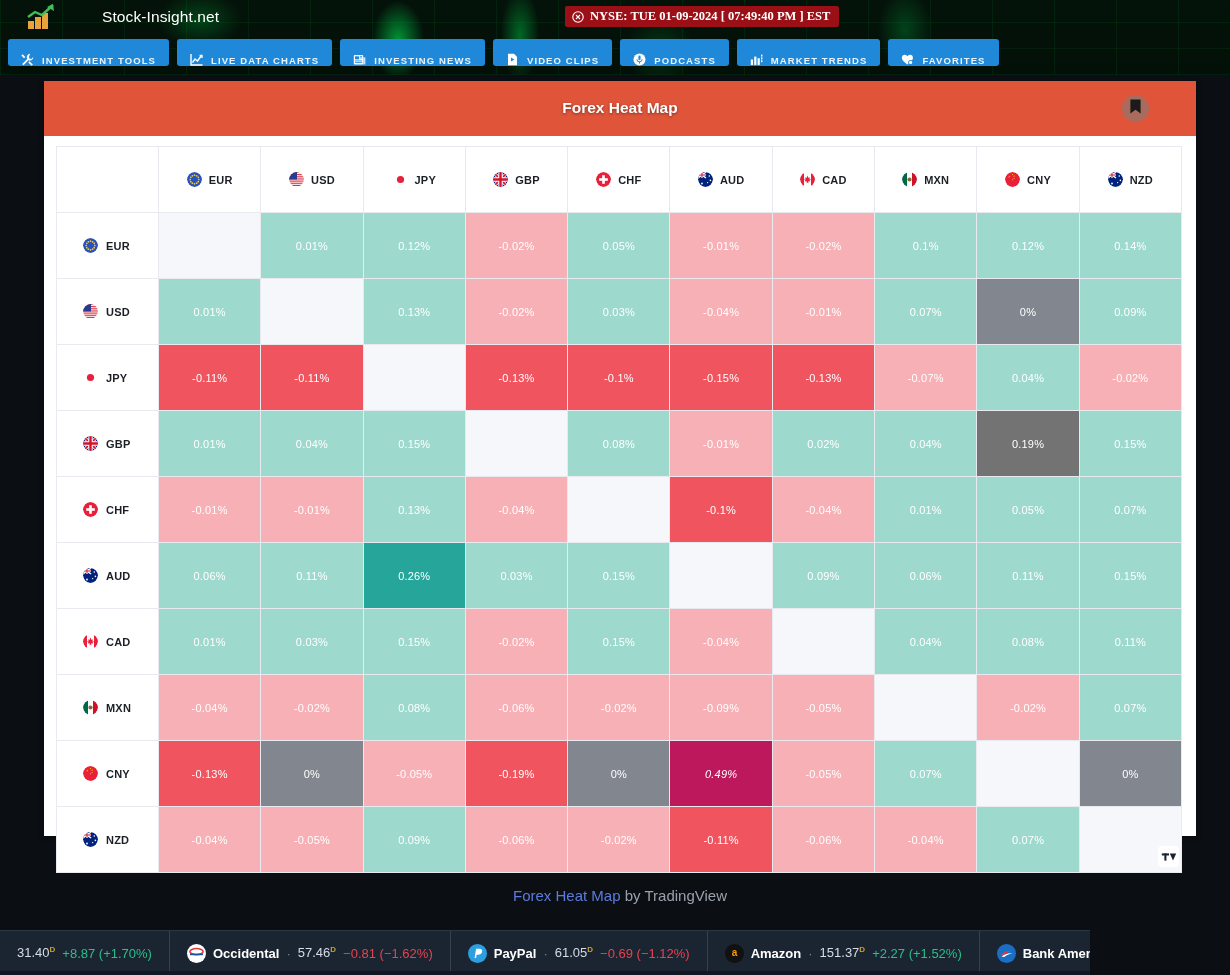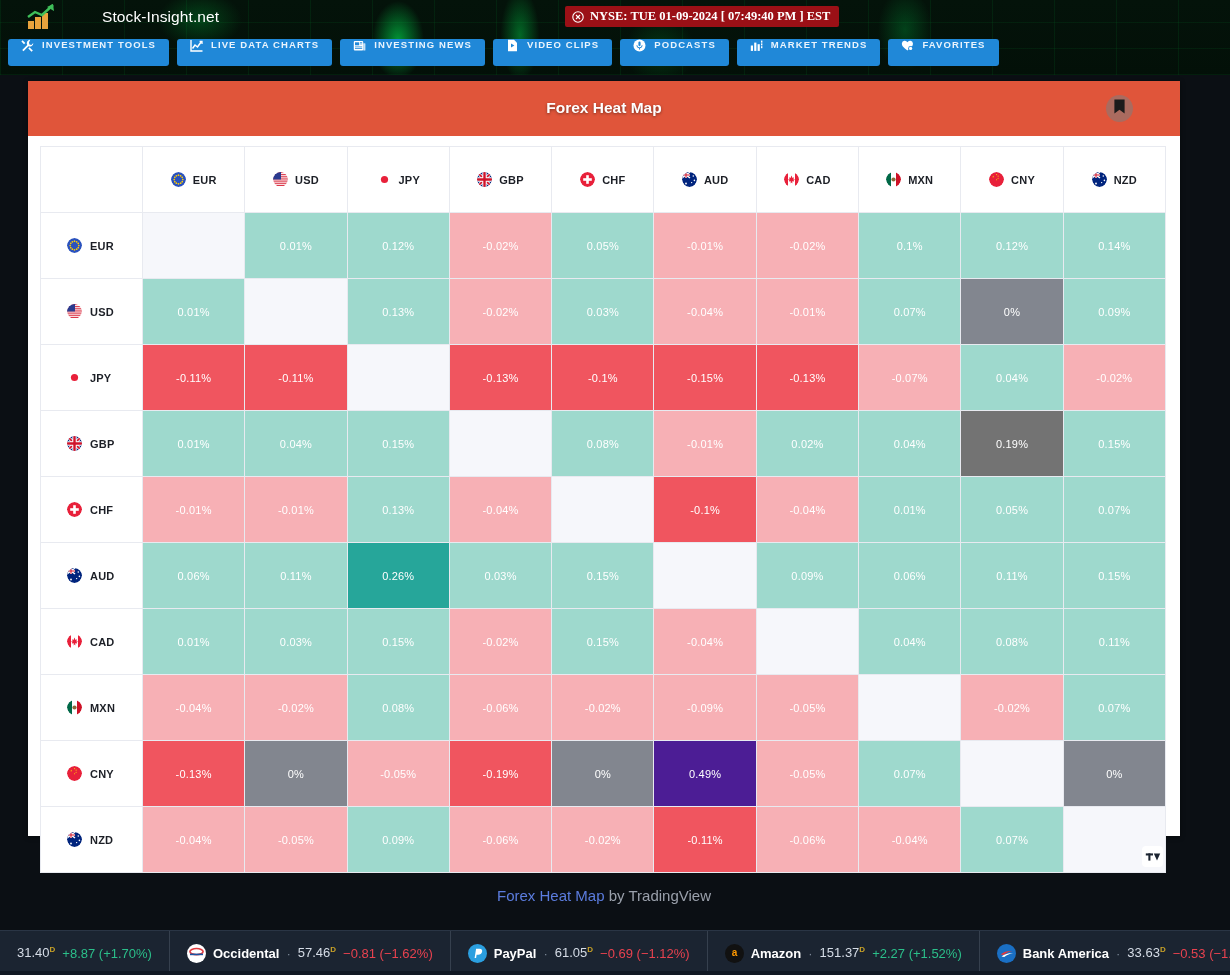--- a/index.html
+++ b/index.html
@@ -34,32 +34,32 @@
     height: 21px; display: flex; align-items: center; gap: 6px;
     background: #9b1016; border-radius: 2px;
     padding: 0 9px 0 7px;
     color: #fff; font-family: "Liberation Serif", serif;
     font-size: 12.5px; font-weight: 700; white-space: nowrap;
   }
   .nyse-x { width: 12px; height: 12px; flex: 0 0 auto; }
 
   .navbar { position: absolute; left: 8px; top: 39px; display: flex; gap: 8px; }
   .nav-btn {
-    display: flex; align-items: flex-start; gap: 8px;
+    display: flex; align-items: flex-end; gap: 8px;
     height: 27px; padding: 0 13px;
     background: #2088d8; border-radius: 3px;
     color: #eaf4fd; font-size: 9.5px; font-weight: 700;
     letter-spacing: 1.1px; white-space: nowrap;
     cursor: pointer;
   }
   .nav-ico { width: 13px; height: 13px; flex: 0 0 auto; display: block; }
 
   
   .widget {
-    position: absolute; left: 28px; top: 81px;
+    position: absolute; left: 44px; top: 81px;
     width: 1152px; height: 755px;
     background: #fff;
     box-shadow: 0 1px 5px rgba(0,0,0,.45);
   }
   .banner {
     position: relative; width: 1152px; height: 55px; overflow: hidden;
     background:
       radial-gradient(ellipse 90px 50px at 60px 20px,  rgba(118,96,168,.95), transparent 62%),
       radial-gradient(ellipse 70px 60px at 150px 40px, rgba(86,74,150,.9),  transparent 60%),
       radial-gradient(ellipse 60px 50px at 250px 15px, rgba(150,110,150,.85), transparent 62%),
@@ -122,21 +122,21 @@
   }
   .attrib {
     text-align: center; padding-top: 14px;
     font-size: 15px; color: #9aa0ab;
   }
   .attrib a { color: #5b7cde; text-decoration: none; }
 
   
   .ticker {
     position: absolute; left: 0; bottom: 0;
-    width: 1230px; height: 45px;
+    width: 1090px; height: 45px;
     background: #1b2431;
     border-top: 1px solid #2a3545;
     display: flex; align-items: center;
     overflow: hidden; white-space: nowrap;
   }
   .ticker::after {
     content: ""; position: absolute; left: 0; right: 0; bottom: 0;
     height: 4px; background: #111823;
   }
   .tick {
@@ -770,21 +770,21 @@
                     </g>
                   </svg></span>
                 <span>CNY</span>
               </div>
             </td>
             <td class="cell" style="background: rgb(240, 85, 95);">-0.13%</td>
             <td class="cell" style="background: rgb(130, 134, 143);">0%</td>
             <td class="cell" style="background: rgb(247, 176, 181);">-0.05%</td>
             <td class="cell" style="background: rgb(240, 85, 95);">-0.19%</td>
             <td class="cell" style="background: rgb(130, 134, 143);">0%</td>
-            <td class="cell" style="background: #4c1d95;">0.49%</td>
+            <td class="cell" style="background: #be185d; font-style: italic;">0.49%</td>
             <td class="cell" style="background: rgb(247, 176, 181);">-0.05%</td>
             <td class="cell" style="background: rgb(158, 217, 205);">0.07%</td>
             <td class="cell diag"></td>
             <td class="cell" style="background: rgb(130, 134, 143);">0%</td>
           </tr>
           <tr>
             <td class="row-head">
               <div class="hc">
                 <span class="flag"><svg width="15" height="15" viewBox="0 0 15 15">
                     <defs>

